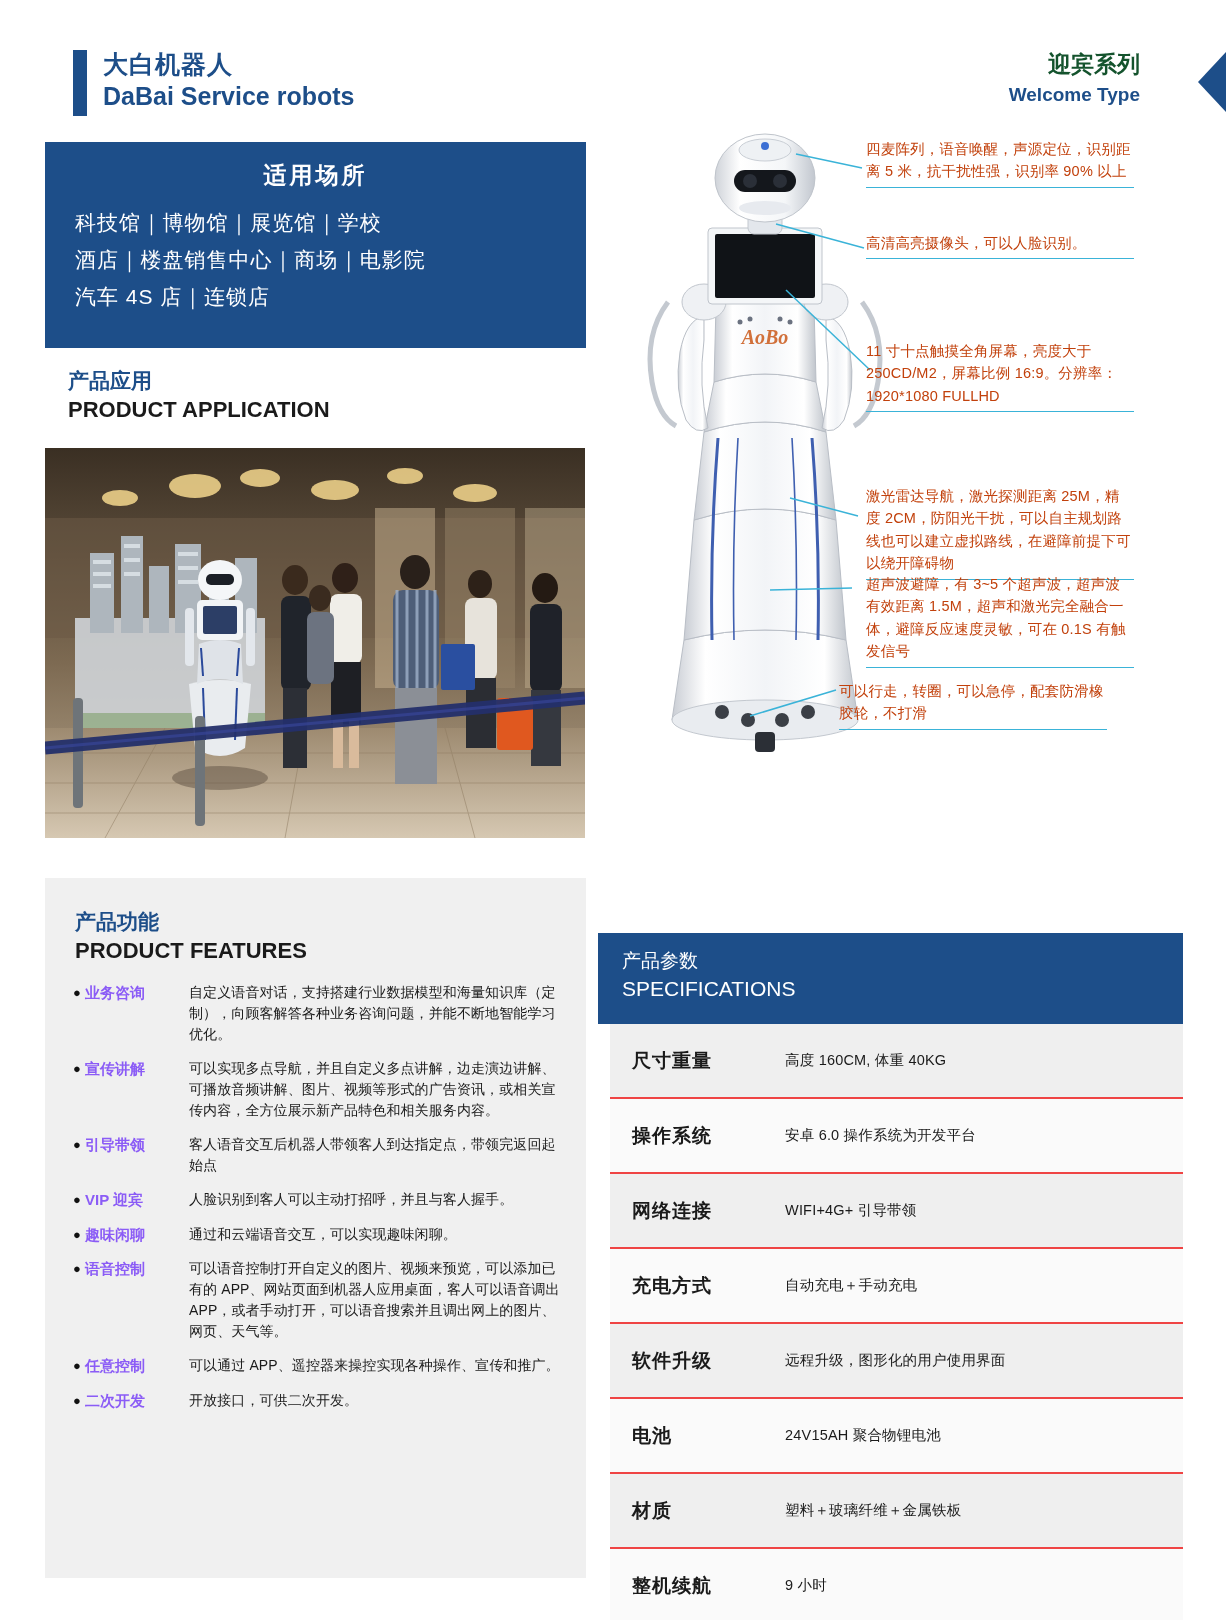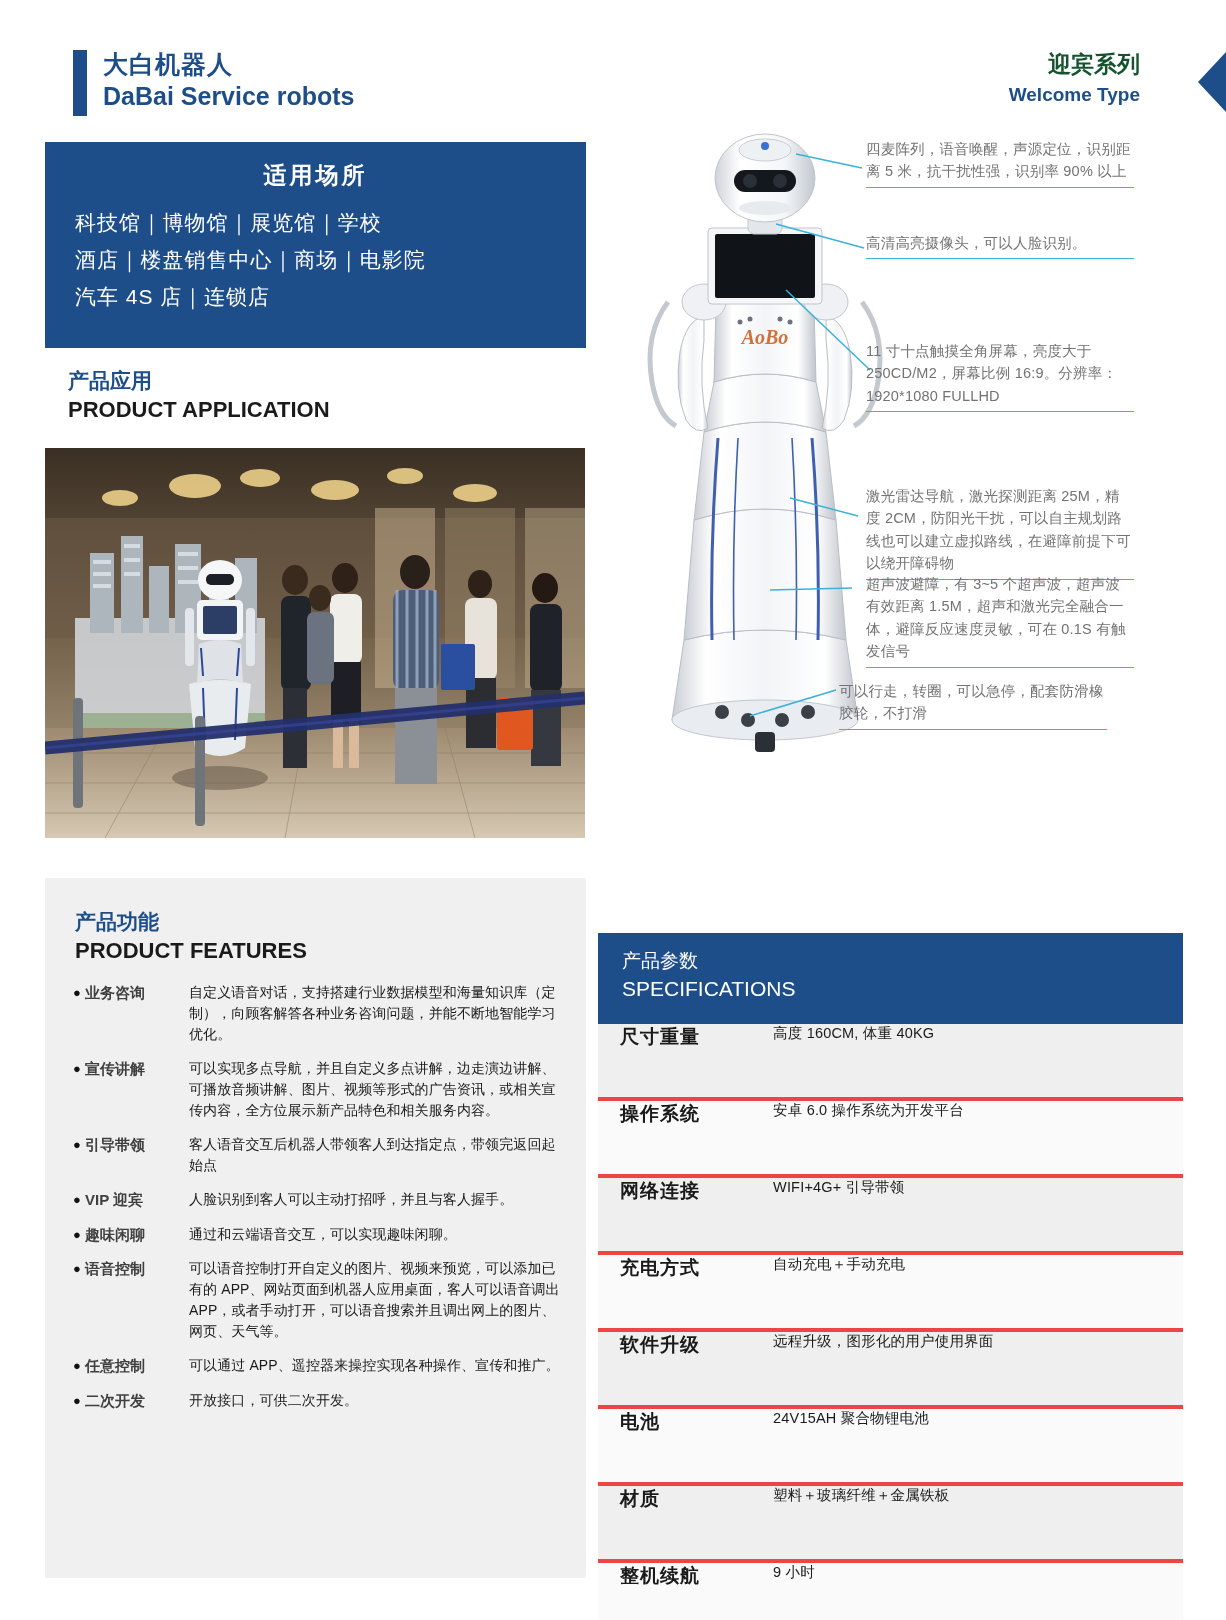--- a/index.html
+++ b/index.html
@@ -145,21 +145,21 @@
     top: 120px;
     width: 330px;
     height: 640px;
   }
 
   
   .callout {
     position: absolute;
     font-size: 14.5px;
     line-height: 1.55;
-    color: #737373;
+    color: #c2410c;
     letter-spacing: 0.2px;
   }
   .callout .rule {
     position: absolute;
     left: 0;
     bottom: -5px;
     height: 1px;
     background: #3ab3d8;
   }
 
@@ -204,21 +204,21 @@
     font-size: 13px;
     line-height: 20px;
     text-align: center;
     padding-top: 1px;
   }
   .feature-name {
     flex: 0 0 104px;
     width: 104px;
     font-size: 15px;
     font-weight: bold;
-    color: #404040;
+    color: #8b5cf6;
     line-height: 1.45;
   }
   .feature-desc {
     flex: 1;
     font-size: 14px;
     line-height: 1.5;
     color: #1a1a1a;
     letter-spacing: 0.1px;
   }
 
@@ -242,22 +242,24 @@
     font-size: 19px;
     line-height: 1.3;
   }
   .specs-head .en {
     font-size: 21px;
     line-height: 1.3;
     margin-top: 1px;
   }
   .spec-row {
     display: flex;
+    align-items: center;
     height: 73px;
-    border-bottom: 4px solid #ef4444;
+    border-bottom: 2px solid #ef4444;
+    margin-left: 12px;
   }
   .spec-row:nth-child(odd) { background: #efefef; }
   .spec-row:nth-child(even) { background: #fafafa; }
   .spec-label {
     flex: 0 0 175px;
     width: 175px;
     padding-left: 22px;
     box-sizing: border-box;
     font-size: 19px;
     font-weight: bold;

